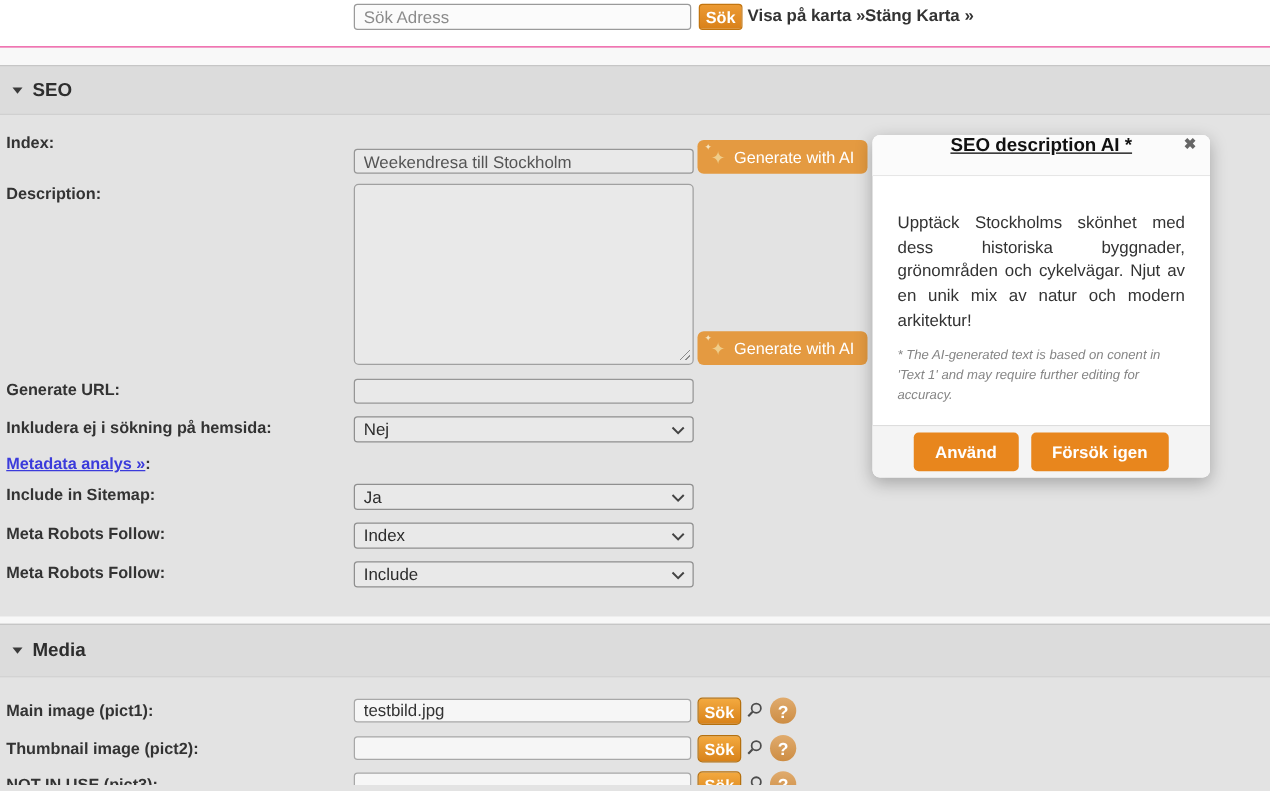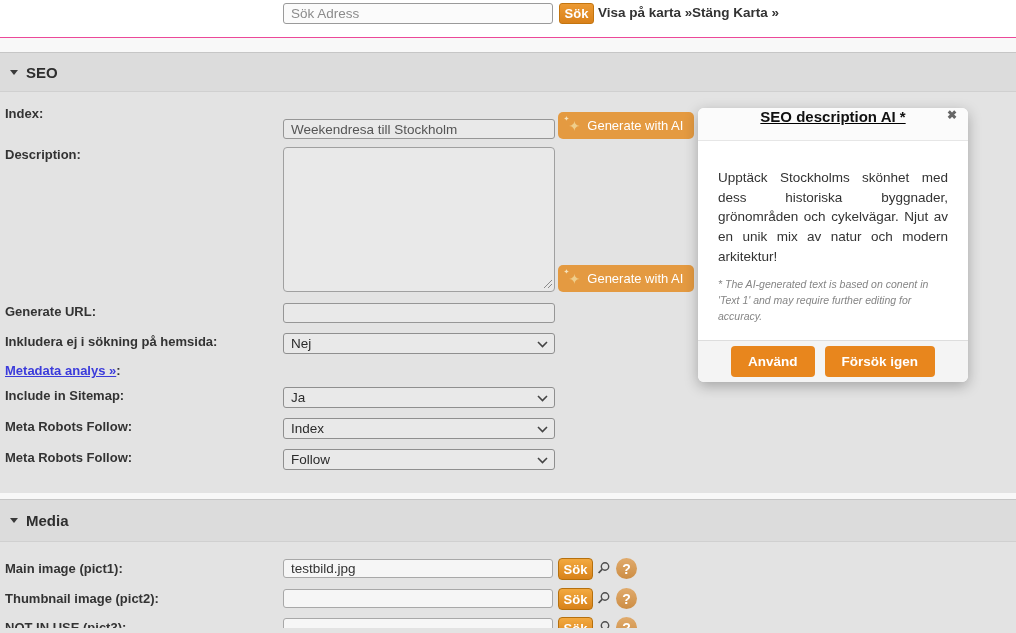--- a/index.html
+++ b/index.html
@@ -143,21 +143,21 @@
     <span class="flabel" style="top:327px">Meta Robots Follow:</span>
     <div class="sel" style="top:326px">
       <span>Index</span>
       <svg width="11" height="7">
           <path d="M1 1 L5.5 5.5 L10 1" stroke="#444" stroke-width="1.6" fill="none"></path>
         </svg>
     </div>
 
     <span class="flabel" style="top:358px">Meta Robots Follow:</span>
     <div class="sel" style="top:357px">
-      <span>Follow</span>
+      <span>Include</span>
       <svg width="11" height="7">
           <path d="M1 1 L5.5 5.5 L10 1" stroke="#444" stroke-width="1.6" fill="none"></path>
         </svg>
     </div>
   </div>
 
   <div class="gap-strip g2"></div>
 
   <div class="section-header sec-hdr-media">
     <span class="caret"></span>

